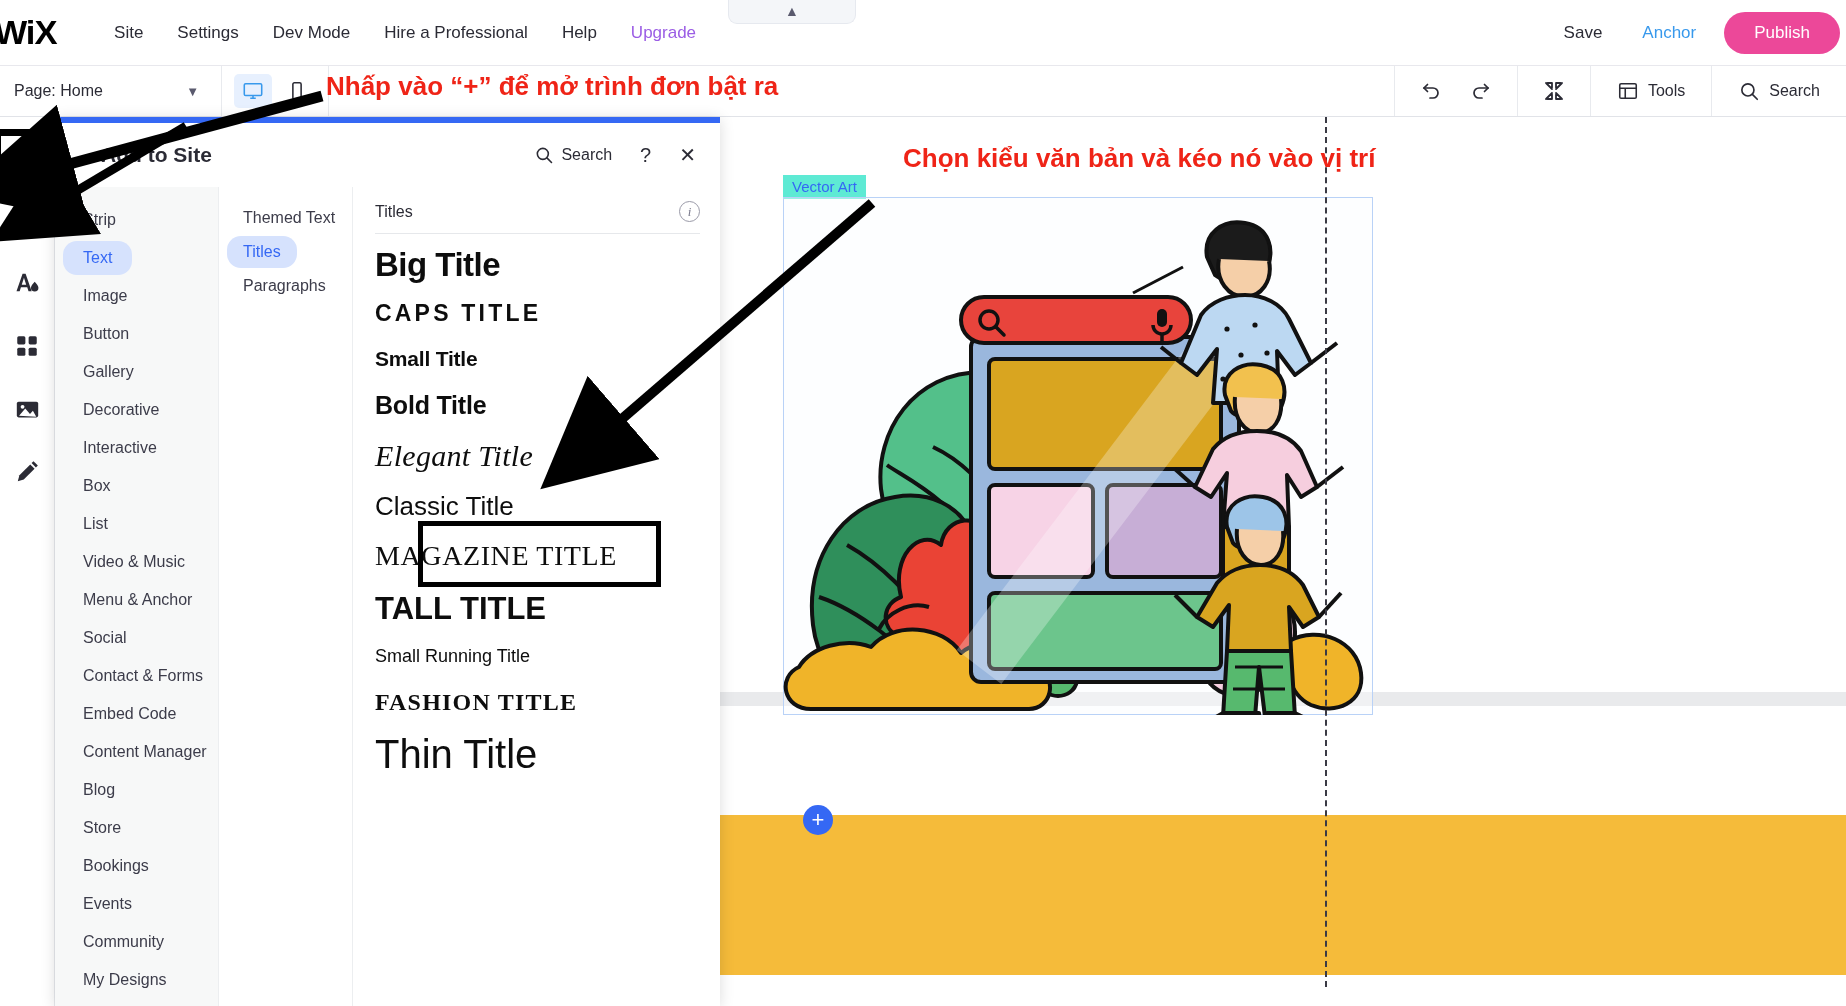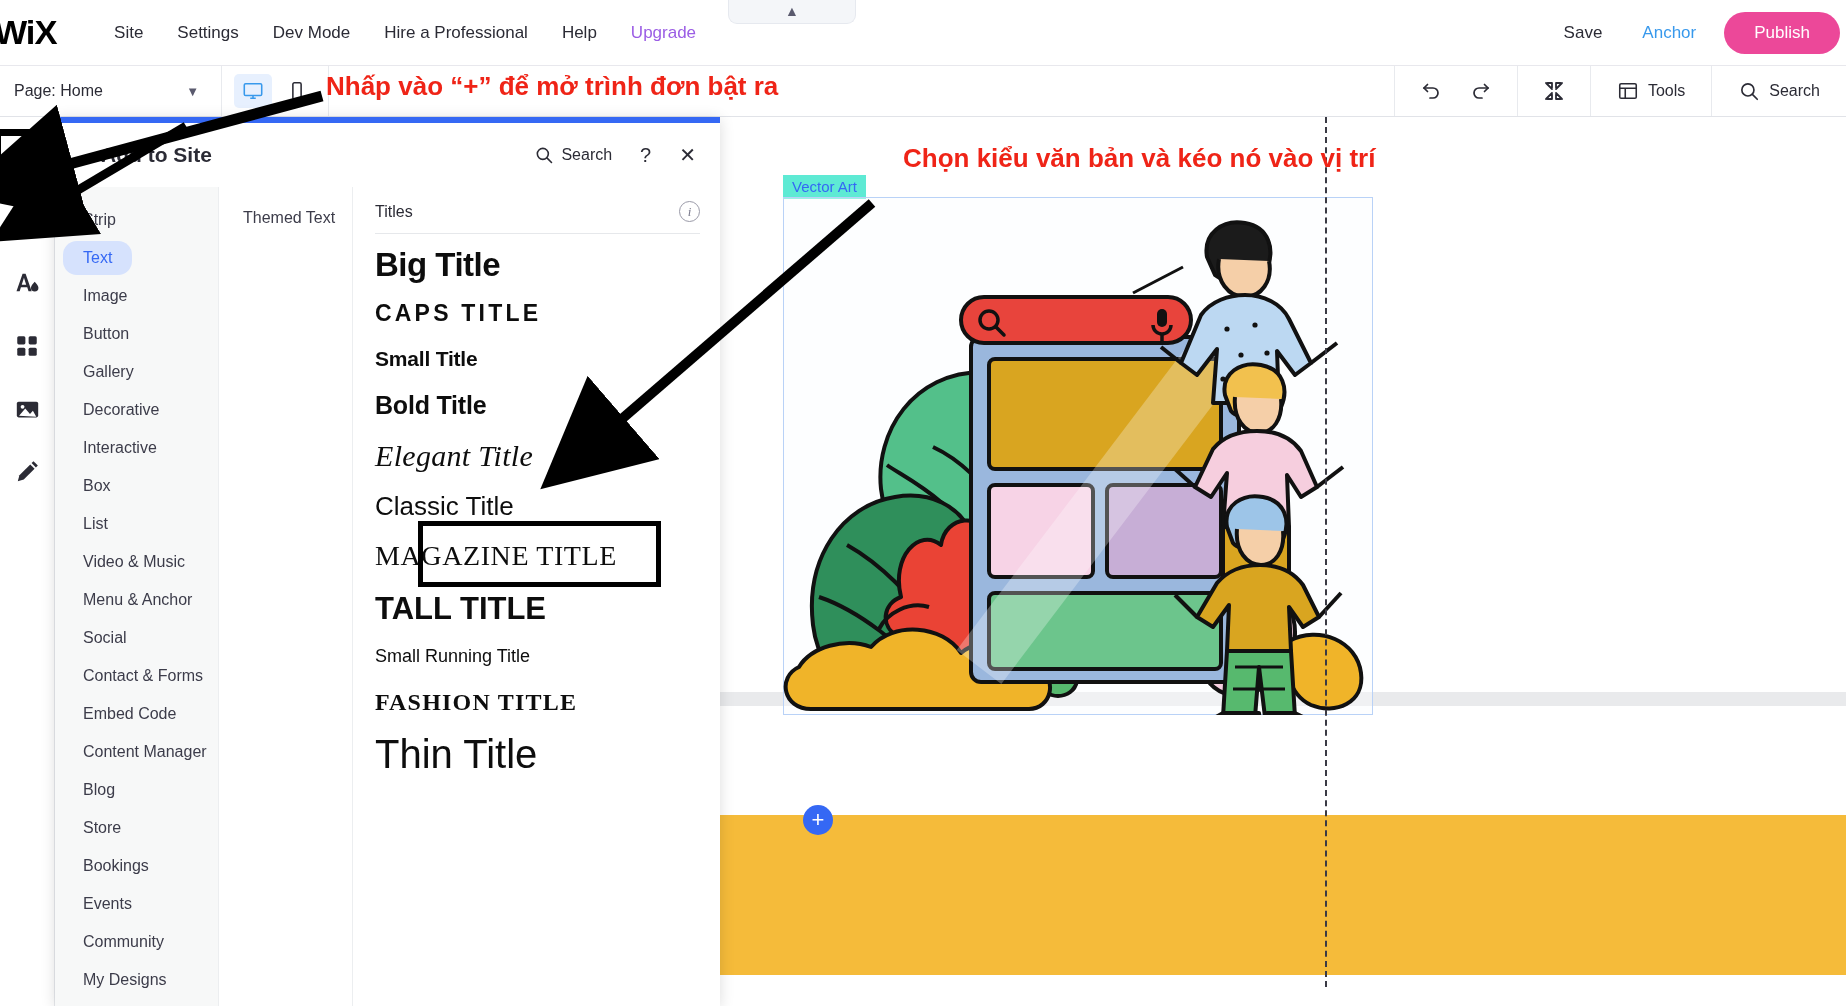--- a/index.html
+++ b/index.html
@@ -478,21 +478,21 @@
           <div class="cat-item">Blog</div>
           <div class="cat-item">Store</div>
           <div class="cat-item">Bookings</div>
           <div class="cat-item">Events</div>
           <div class="cat-item">Community</div>
           <div class="cat-item">My Designs</div>
         </div>
       </div>
 
       <div class="sub-col">
-        <div style="display:flex;align-items:flex-start;">
+        <div style="display:flex;flex-direction:column;align-items:flex-start;">
           <div class="sub-item">Themed Text</div>
           <div class="sub-item active">Titles</div>
           <div class="sub-item">Paragraphs</div>
         </div>
       </div>
 
       <div class="items-col">
         <div class="items-head">
           <span class="items-head-title">Titles</span>
           <span class="info-ic">i</span>

